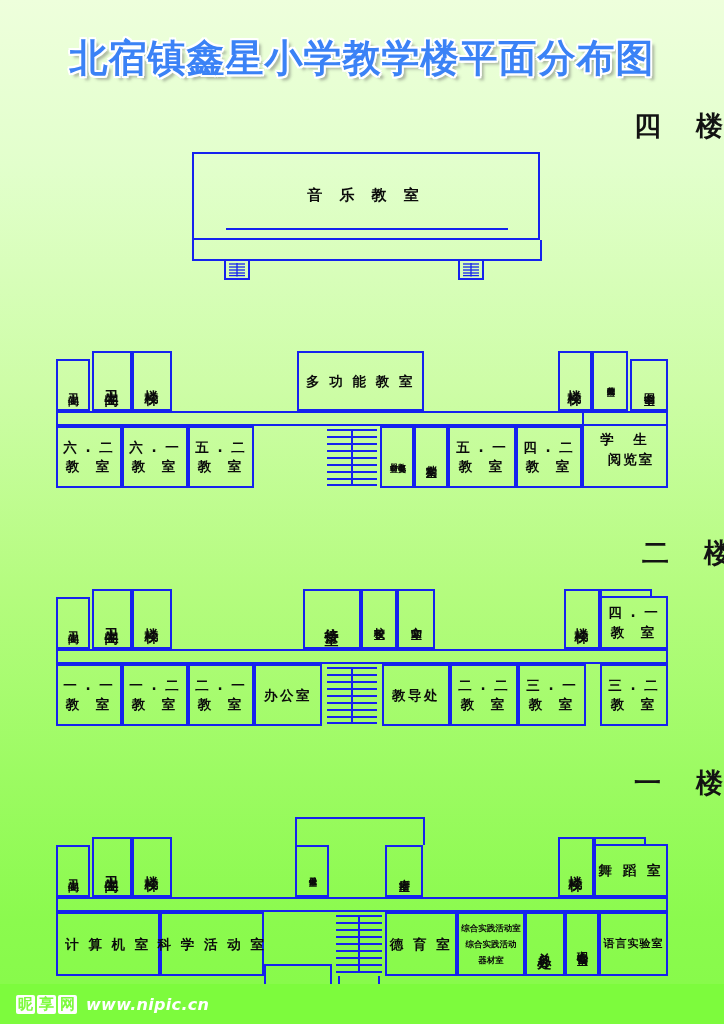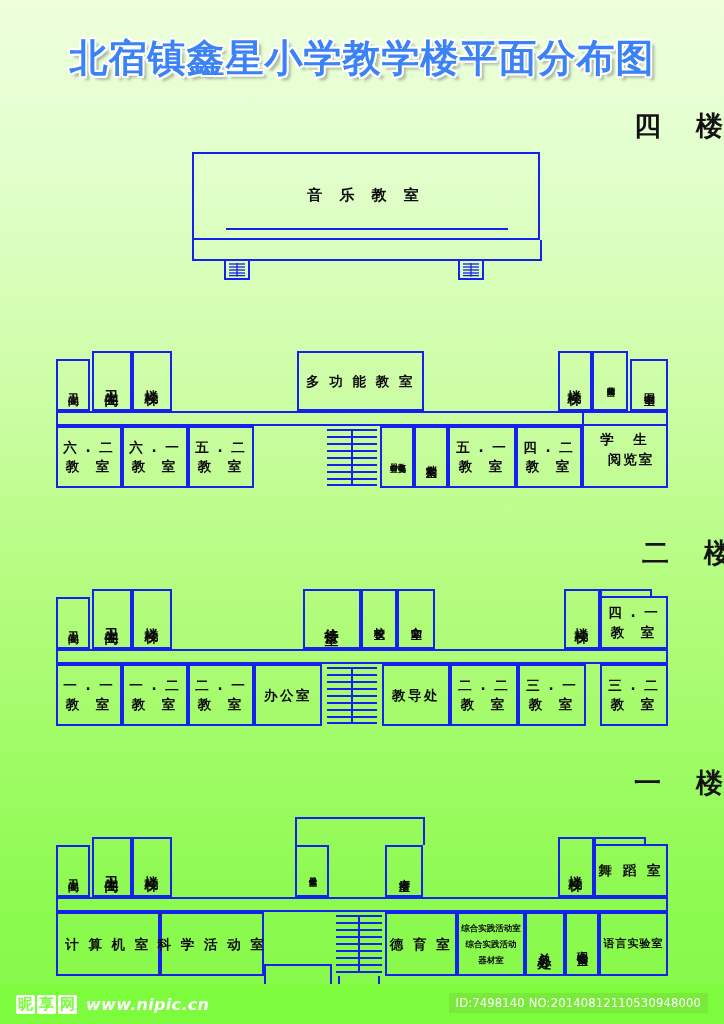--- a/index.html
+++ b/index.html
@@ -514,16 +514,15 @@
     <span class="lbl-h sm">语言实验室</span>
   </div>
 
   <div class="footer">
     <div class="wm-logo">
       <b>昵</b>
       <b>享</b>
       <b>网</b>
     </div>
     <div class="wm-url">www.nipic.cn</div>
-    <div class="wm-id">ID:7498140 NO:20140812110530948000</div>
   </div>
 
 </div>
 
 </body></html>

